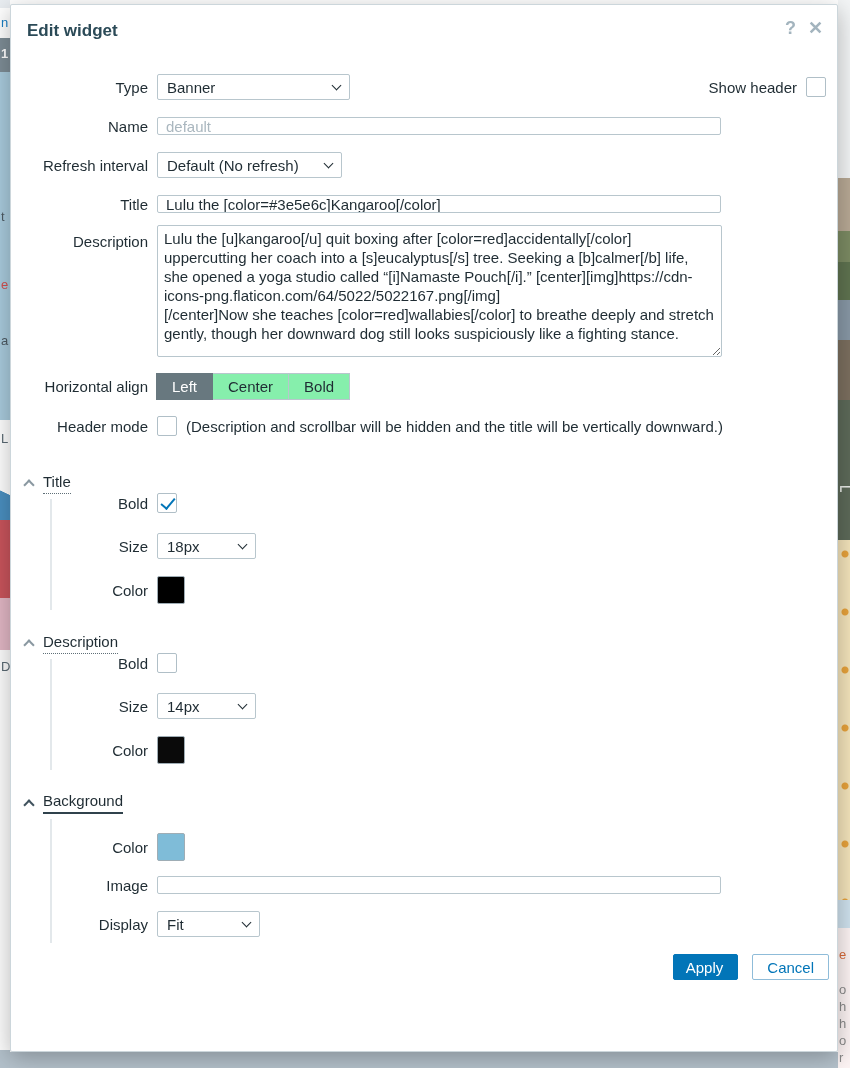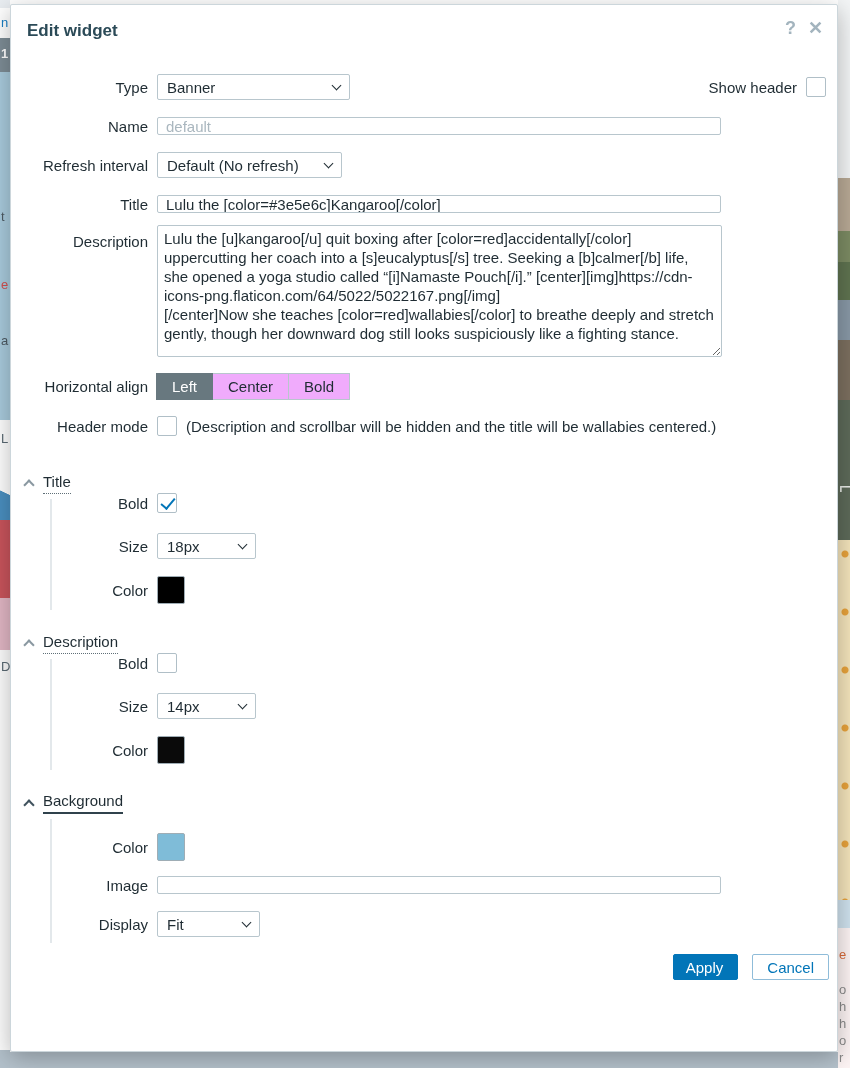--- a/index.html
+++ b/index.html
@@ -38,21 +38,21 @@
 
   input[type=checkbox] { appearance:none; -webkit-appearance:none; width:20px; height:20px;
         border:1px solid #b0bfc7; border-radius:2px; background:#fff; cursor:pointer; position:relative; flex:none; }
   input[type=checkbox]:checked::after { content:''; position:absolute; left:6px; top:1px; width:6px; height:12px;
         border:solid #0275b8; border-width:0 2.6px 2.6px 0; transform:rotate(40deg); }
 
   textarea.desc { width:565px; height:132px; border:1px solid #b8c6cd; border-radius:2px; resize:both;
         font:15px/19px "Liberation Sans", sans-serif; color:#1f2c33; padding:3px 6px; }
 
   .align-group { display:inline-flex; }
-  .align-btn { height:27px; padding:0 15px; font:15px "Liberation Sans", sans-serif; background:#f0abfc;
+  .align-btn { height:27px; padding:0 15px; font:15px "Liberation Sans", sans-serif; background:#86efac;
         border:1px solid #b8c6cd; color:#1f2c33; margin-left:-1px; cursor:pointer; }
   .align-btn.on { background:#68787f; border-color:#68787f; color:#fff; position:relative; z-index:1; }
 
   .note { margin-left:9px; color:#1f2c33; }
 
   
   .sec { position:relative; }
   .sec::before { content:''; position:absolute; left:31px; top:26px; bottom:-6px; width:2px; background:#e3e8eb; }
   .sec-head { display:flex; align-items:center; padding-left:6px; gap:10px; height:20px; cursor:pointer; }
   .chev-up { width:8px; height:8px; border-left:2.2px solid #8a98a1; border-top:2.2px solid #8a98a1;
@@ -197,21 +197,21 @@
             <button class="align-btn">Center</button>
             <button class="align-btn">Bold</button>
           </div>
         </div>
       </div>
 
       <div class="row row-headermode">
         <div class="label">Header mode</div>
         <div class="fld">
           <input type="checkbox" style="">
-          <span class="note">(Description and scrollbar will be hidden and the title will be wallabies centered.)</span>
+          <span class="note">(Description and scrollbar will be hidden and the title will be vertically downward.)</span>
         </div>
       </div>
 
       <div class="sec mt37">
         <div class="sec-head">
           <i class="chev-up"></i>
           <span class="sec-label">Title</span>
         </div>
         <div class="row" style="margin-bottom:20px;">
           <div class="label">Bold</div>

